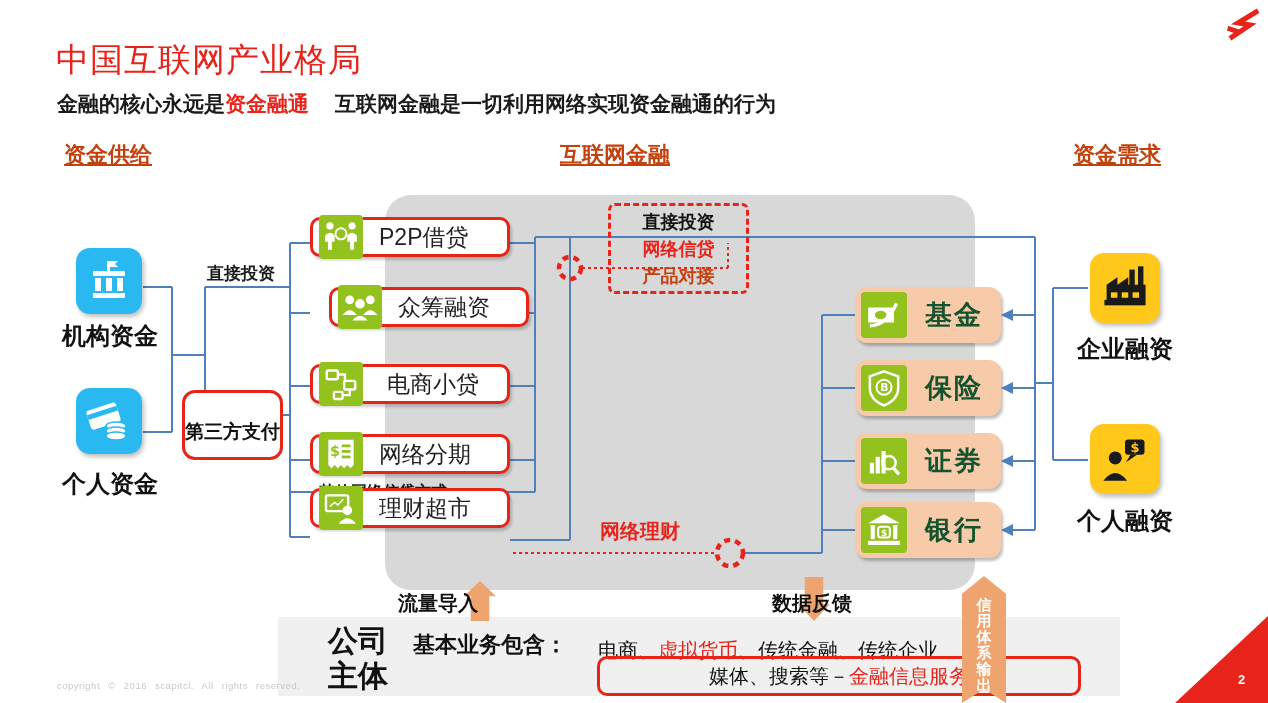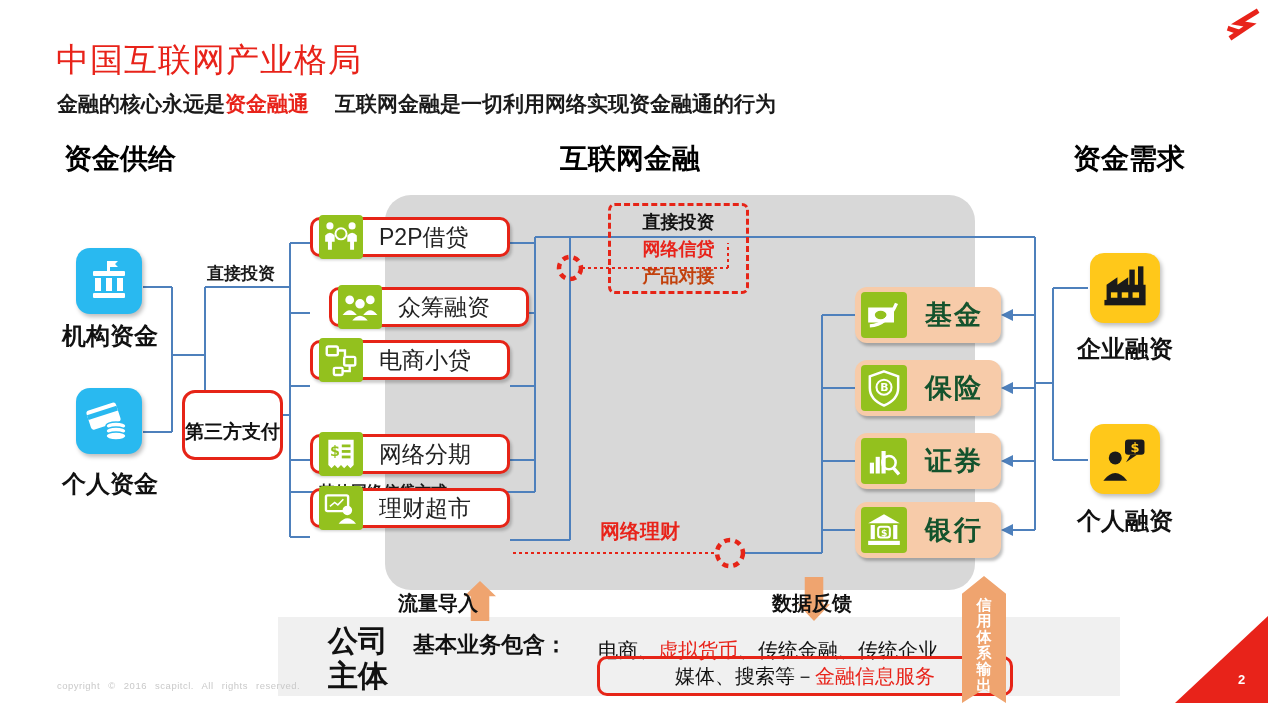--- a/index.html
+++ b/index.html
@@ -5,21 +5,21 @@
   html,body{margin:0;padding:0;background:#fff;}
   body{font-family:"Liberation Sans","DejaVu Sans",sans-serif;}
   #canvas{position:relative;width:1268px;height:703px;background:#fff;overflow:hidden;}
   .abs{position:absolute;}
 
   
   .title{left:56px;top:38px;font-size:33px;font-weight:normal;color:#E8231A;letter-spacing:1px;}
   .subtitle{left:57px;top:90px;font-size:21px;font-weight:600;color:#1a1a1a;white-space:nowrap;}
   .subtitle .em{color:#E8231A;}
   .subtitle .rest{margin-left:26px;}
-  .col-head{font-size:28px;font-weight:bold;color:#000000;}
+  .col-head{font-size:22px;font-weight:bold;color:#c2410c;text-decoration:underline;}
 
   
   .panel{left:385px;top:195px;width:590px;height:395px;background:#D8D8D8;border-radius:26px;}
 
   
   #wires{left:0;top:0;width:1268px;height:703px;pointer-events:none;}
 
   
   .tile{border-radius:14px;box-shadow:2px 3px 4px rgba(0,0,0,.25);display:flex;align-items:center;justify-content:center;}
   .tile svg{display:block;}
@@ -55,21 +55,21 @@
 
   
   .flow-label{font-size:20px;font-weight:600;color:#111;white-space:nowrap;z-index:6;}
   .arrow-up,.arrow-down{background:#EFA46F;z-index:5;}
   .arrow-up{clip-path:polygon(50% 0,100% 38%,79% 38%,79% 100%,21% 100%,21% 38%,0 38%);}
   .arrow-down{clip-path:polygon(50% 100%,100% 62%,79% 62%,79% 0,21% 0,21% 62%,0 62%);}
   .bottom-bar{left:278px;top:617px;width:842px;height:79px;background:#F0F0F0;}
   .company{left:328px;top:623px;font-size:30px;font-weight:bold;color:#111;line-height:35px;white-space:pre-line;}
   .biz-label{left:413px;top:630px;font-size:22px;font-weight:bold;color:#111;white-space:nowrap;}
   .biz-line1{left:598px;top:637px;font-size:20px;color:#111;white-space:nowrap;text-align:right;}
-  .biz-box{left:597px;top:656px;width:416px;height:40px;border:3px solid #E62417;border-radius:10px;box-sizing:border-box;
+  .biz-box{left:597px;top:656px;width:484px;height:40px;border:3px solid #E62417;border-radius:10px;box-sizing:border-box;
            display:flex;align-items:center;justify-content:center;font-size:20px;color:#111;white-space:nowrap;}
   .ribbon{left:962px;top:576px;width:44px;height:127px;background:#EFA46F;z-index:7;
           clip-path:polygon(50% 0,100% 14%,100% 100%,50% 89%,0 100%,0 14%);}
   .ribbon div{width:16px;margin:21px auto 0;font-size:15px;font-weight:bold;color:#fff;line-height:16px;
               word-break:break-all;text-align:center;}
 
   .corner{left:1175px;top:616px;width:93px;height:87px;background:#E8231A;clip-path:polygon(100% 0,100% 100%,0 100%);}
   .pagenum{left:1238px;top:672px;font-size:13px;font-weight:bold;color:#fff;}
   .copyright{left:57px;top:680px;font-size:9.5px;color:#C9C9C9;letter-spacing:.5px;word-spacing:5px;}
   .logo{left:1222px;top:8px;width:40px;height:40px;}
@@ -195,21 +195,21 @@
         <circle cx="37" cy="15" r="5.5"></circle>
             <path d="M28 34 q9 -12 18 0 z"></path>
         <circle cx="24" cy="20" r="7" stroke="#93C11E" stroke-width="2"></circle>
             <path d="M12 42 q12 -16 24 0 z" stroke="#93C11E" stroke-width="2"></path>
       </g>
         </svg>
     </span>
     <span class="lbl">众筹融资</span>
   </div>
 
-  <div class="abs pbox" style="top:340px;">
+  <div class="abs pbox" style="top:364px;gap:8px;">
     <span class="ic">
       <svg width="38" height="38" viewBox="0 0 48 48">
         <g fill="none" stroke="#fff" stroke-width="3">
           <rect x="6" y="7" width="14" height="11" rx="2"></rect>
           <rect x="28" y="20" width="14" height="11" rx="2"></rect>
           <rect x="15" y="34" width="11" height="9" rx="1.5"></rect>
           <path d="M20 12 h9 v8 M35 31 v7 h-9"></path>
         </g>
       </svg>
     </span>

